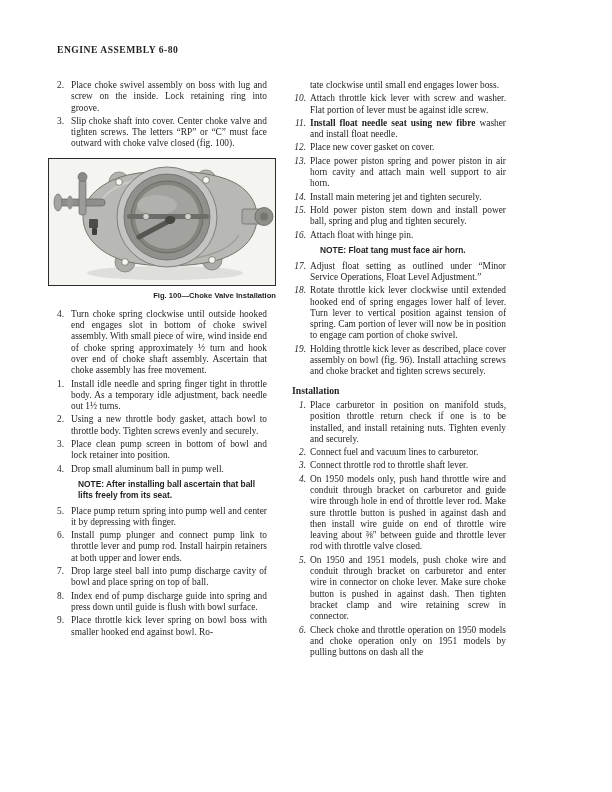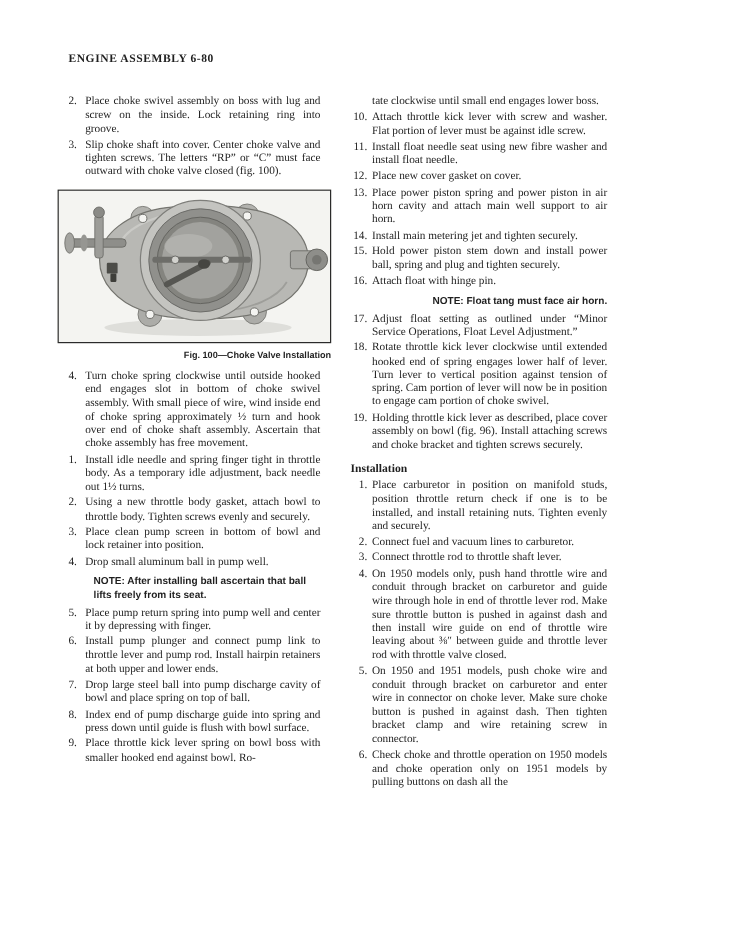--- a/index.html
+++ b/index.html
@@ -13,39 +13,39 @@
     font-family:Liberation Serif, serif;
     font-weight:700;font-size:9.6px;letter-spacing:0.5px;white-space:nowrap;
   }
   .col{position:absolute;top:80px;}
   .col-left{left:57px;width:210px;}
   .col-right{left:292px;width:214px;}
   .li{position:relative;margin-bottom:2px;text-align:justify;}
   .col-left .li{padding-left:14px;}
   .col-right .li{padding-left:18px;}
   .num{position:absolute;left:0;top:0;}
-  .col-right .num{width:14px;text-align:right;}
+  .col-right .num{width:14px;text-align:right;font-style:italic;}
   .cont{margin-left:18px;margin-bottom:2px;text-align:justify;}
   .subheading{font-weight:700;font-size:9.7px;margin:7px 0 4px 0;}
   .note{
     font-family:"Liberation Sans","DejaVu Sans",sans-serif;
     font-weight:700;font-size:8.4px;line-height:10.8px;margin:4px 0 5px 0;
   }
   .col-left .note{margin-left:21px;margin-right:4px;}
-  .col-right .note{margin-left:28px;text-align:right;}
+  .col-right .note{margin-left:28px;}
   .figurebox{
     margin:8px 0 0 -9px;width:226px;border:1px solid #2b2b2b;background:#f4f4f1;
   }
   .figurebox svg{display:block;width:226px;height:126px;}
   .caption{
     margin:5px 0 9px -9px;width:228px;text-align:right;
     font-family:"Liberation Sans","DejaVu Sans",sans-serif;
     font-weight:700;font-size:7.6px;line-height:9px;
   }
-  b{font-weight:400;}
+  b{font-weight:700;}
 </style>
 </head>
 <body>
 
 <div class="page">
 
   <div class="header">ENGINE ASSEMBLY 6-80</div>
 
   <div class="col col-left">
     <div>

